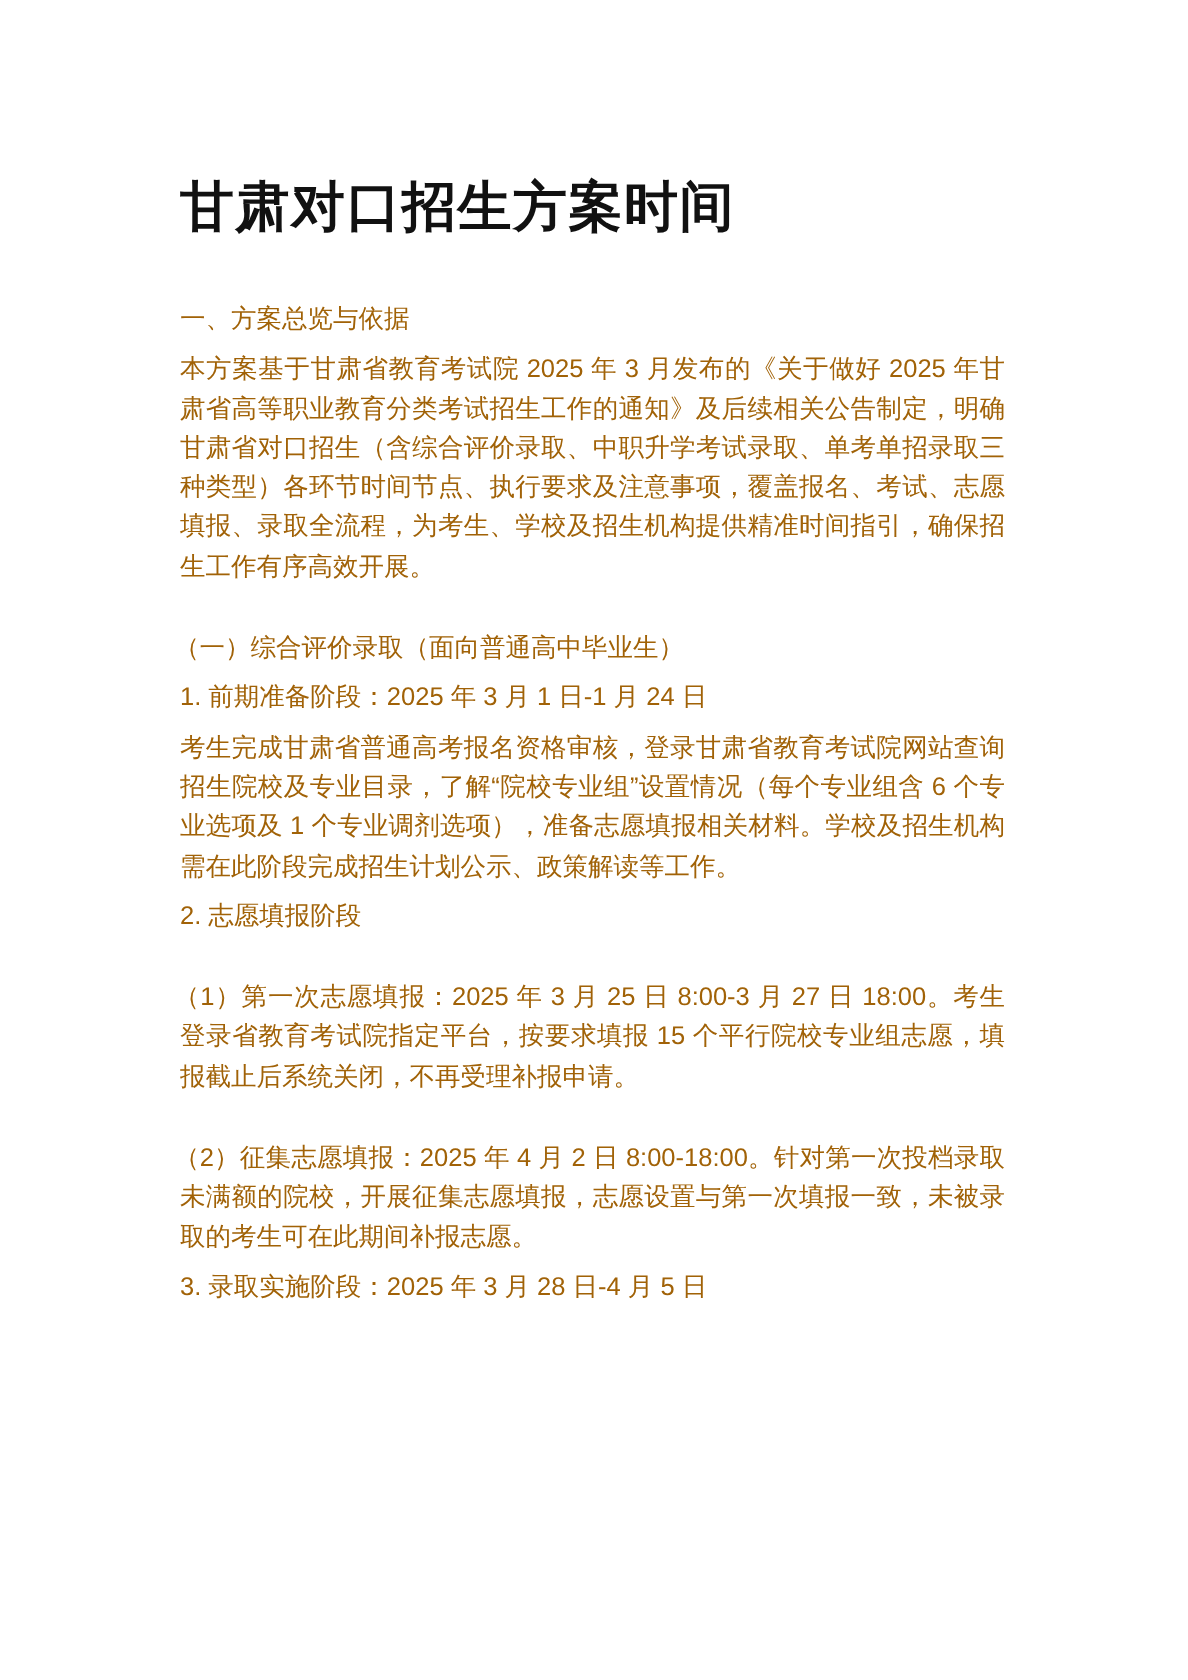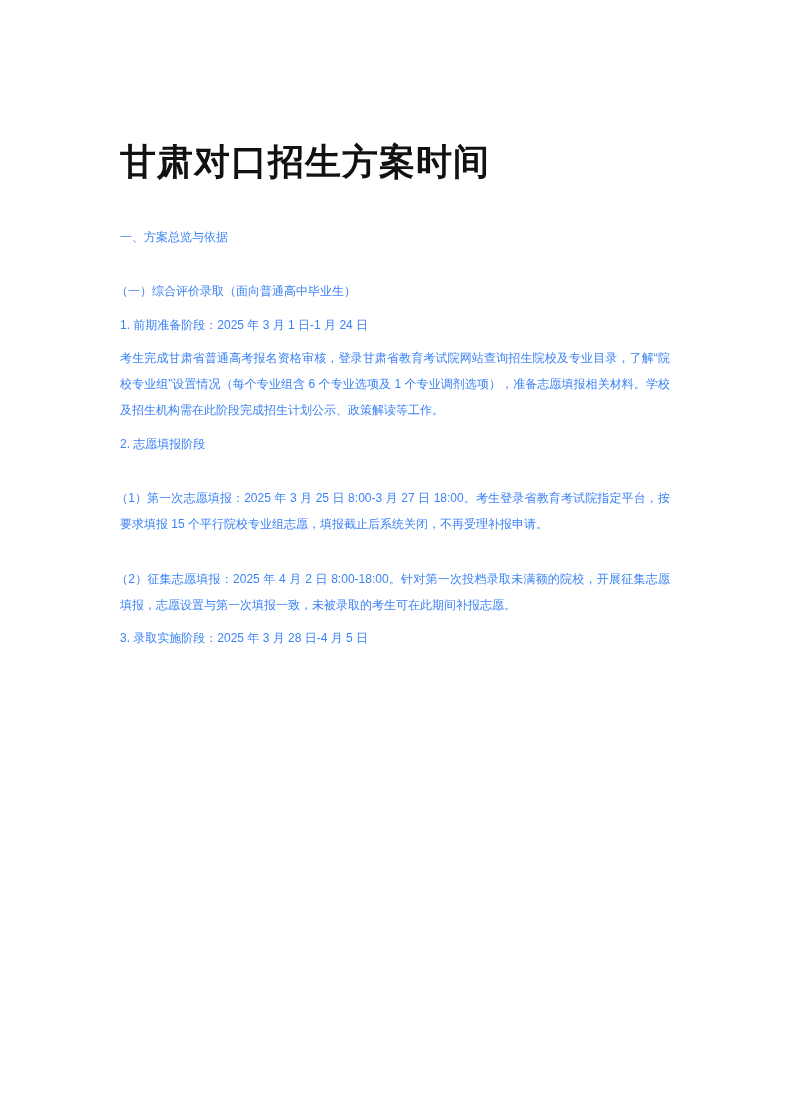--- a/index.html
+++ b/index.html
@@ -1,40 +1,41 @@
 <!DOCTYPE html>
 <html><head>
 <meta charset="utf-8">
 <style>
   html, body { margin: 0; padding: 0; background: #ffffff; }
   body { width: 792px; height: 1120px; overflow: hidden; position: relative; }
   .page {
-    position: absolute; left: 120px; top: 134px; width: 550px;
+    position: absolute; left: 120px; top: 110px; width: 550px;
     color: #1a1a1a;
     font-family: "Liberation Sans", "DejaVu Sans", sans-serif;
   }
   .title {
     font-size: 36px; font-weight: bold; margin: 0; line-height: 56px;
     letter-spacing: 1px; color: #111;
   }
   .body { margin-top: 34px; }
   p {
-    margin: 0 0 7px 0; font-size: 12px; line-height: 26.3px;
-    text-align: justify; color: #3b82f6;
+    margin: 0 0 7px 0; font-size: 17px; line-height: 26.3px;
+    text-align: justify; color: #a16207;
   }
   p.h { margin-bottom: 7px; }
   p.sub { text-indent: -4px; margin-top: 28px; }
 </style>
 </head>
 <body>
 
 <div class="page">
   <h1 class="title">甘肃对口招生方案时间</h1>
   <div class="body">
     <p class="h">一、方案总览与依据</p>
+    <p>本方案基于甘肃省教育考试院 2025 年 3 月发布的《关于做好 2025 年甘肃省高等职业教育分类考试招生工作的通知》及后续相关公告制定，明确甘肃省对口招生（含综合评价录取、中职升学考试录取、单考单招录取三种类型）各环节时间节点、执行要求及注意事项，覆盖报名、考试、志愿填报、录取全流程，为考生、学校及招生机构提供精准时间指引，确保招生工作有序高效开展。</p>
     <p class="sub">（一）综合评价录取（面向普通高中毕业生）</p>
     <p class="h">1. 前期准备阶段：2025 年 3 月 1 日-1 月 24 日</p>
     <p>考生完成甘肃省普通高考报名资格审核，登录甘肃省教育考试院网站查询招生院校及专业目录，了解“院校专业组”设置情况（每个专业组含 6 个专业选项及 1 个专业调剂选项），准备志愿填报相关材料。学校及招生机构需在此阶段完成招生计划公示、政策解读等工作。</p>
     <p class="h">2. 志愿填报阶段</p>
     <p class="sub">（1）第一次志愿填报：2025 年 3 月 25 日 8:00-3 月 27 日 18:00。考生登录省教育考试院指定平台，按要求填报 15 个平行院校专业组志愿，填报截止后系统关闭，不再受理补报申请。</p>
     <p class="sub">（2）征集志愿填报：2025 年 4 月 2 日 8:00-18:00。针对第一次投档录取未满额的院校，开展征集志愿填报，志愿设置与第一次填报一致，未被录取的考生可在此期间补报志愿。</p>
     <p class="h">3. 录取实施阶段：2025 年 3 月 28 日-4 月 5 日</p>
   </div>
 </div>
 

